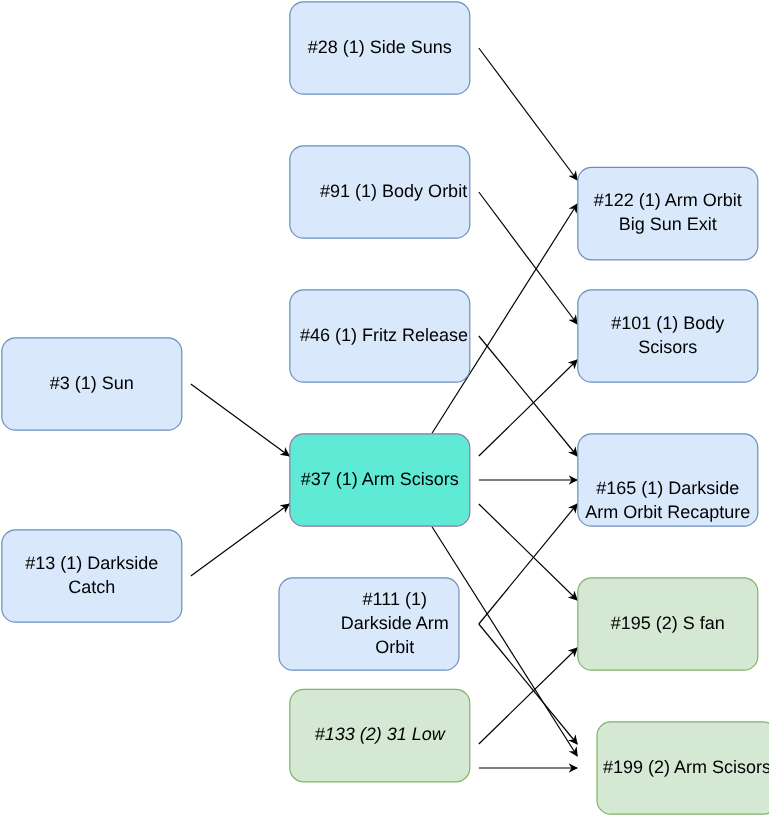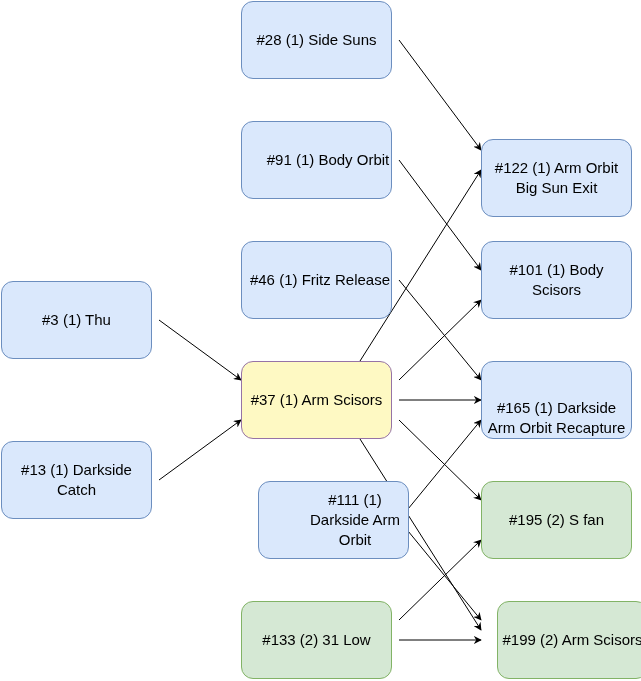--- a/index.html
+++ b/index.html
@@ -6,21 +6,21 @@
   body { width: 641px; height: 681px; position: relative; overflow: hidden; font-family: "Liberation Sans", sans-serif; }
   #edges { position: absolute; left: 0; top: 0; width: 641px; height: 681px; }
   .node {
     position: absolute; width: 151px; height: 78px; box-sizing: border-box;
     border: 1px solid; border-radius: 12px;
     display: flex; align-items: center; justify-content: center; text-align: center;
     font-size: 15px; line-height: 20px; color: #000; padding: 0 1px;
     cursor: pointer;
   }
   .node.blue { background: #dae8fc; border-color: #6c8ebf; }
-  .node.purple { background: #fef9c3; border-color: #9673a6; }
+  .node.purple { background: #5eead4; border-color: #9673a6; }
   .node.green { background: #d5e8d4; border-color: #82b366; text-align: right; }
   .node span { white-space: pre-line; }
 </style>
 </head>
 <body>
 
 <svg id="edges" xmlns="http://www.w3.org/2000/svg">
   <defs>
     <marker id="arrow" viewBox="0 0 10 10" refX="9" refY="5" markerWidth="8" markerHeight="8" orient="auto-start-reverse" markerUnits="userSpaceOnUse">
       <path d="M0,0 L10,5 L0,10 L3,5 Z" fill="#000"></path>
@@ -36,44 +36,44 @@
     <line x1="399" y1="400" x2="481" y2="400" stroke="#000000" stroke-width="1" marker-end="url(#arrow)"></line>
     <line x1="399" y1="420" x2="481" y2="500" stroke="#000000" stroke-width="1" marker-end="url(#arrow)"></line>
     <line x1="360" y1="439" x2="481" y2="630" stroke="#000000" stroke-width="1" marker-end="url(#arrow)"></line>
     <line x1="399" y1="520" x2="481" y2="420" stroke="#000000" stroke-width="1" marker-end="url(#arrow)"></line>
     <line x1="399" y1="520" x2="481" y2="620" stroke="#000000" stroke-width="1" marker-end="url(#arrow)"></line>
     <line x1="399" y1="620" x2="481" y2="540" stroke="#000000" stroke-width="1" marker-end="url(#arrow)"></line>
     <line x1="399" y1="640" x2="481" y2="640" stroke="#000000" stroke-width="1" marker-end="url(#arrow)"></line>
   </svg>
 
 <div class="node blue" id="n3" style="left:1px;top:281px;">
-    <span>#3 (1) Thu</span>
+    <span>#3 (1) Sun</span>
   </div>
 <div class="node blue" id="n13" style="left:1px;top:441px;align-items:center;">
     <span>#13 (1) Darkside
 Catch</span>
   </div>
 
 <div class="node blue" id="n28" style="left:241px;top:1px;">
     <span>#28 (1) Side Suns</span>
   </div>
 <div class="node blue" id="n91" style="left:241px;top:121px;padding-left:24px;">
     <span>#91 (1) Body Orbit</span>
   </div>
 <div class="node blue" id="n46" style="left:241px;top:241px;justify-content:flex-end;">
     <span>#46 (1) Fritz Release</span>
   </div>
 <div class="node purple" id="n37" style="left:241px;top:361px;">
     <span>#37 (1) Arm Scisors</span>
   </div>
-<div class="node blue" id="n111" style="left:258px;top:481px;padding-left:44px;">
+<div class="node blue" id="n111" style="left:232px;top:481px;padding-left:44px;">
     <span>#111 (1) Darkside Arm
 Orbit</span>
   </div>
-<div class="node green" id="n133" style="left:241px;top:601px;">
+<div class="node green" id="n133" style="left:241px;top:574px;font-style:italic;">
     <span>#133 (2) 31 Low</span>
   </div>
 
 <div class="node blue" id="n122" style="left:481px;top:139px;">
     <span>#122 (1) Arm Orbit
 Big Sun Exit</span>
   </div>
 <div class="node blue" id="n151" style="left:481px;top:241px;">
     <span>#101 (1) Body Scisors</span>
   </div>

